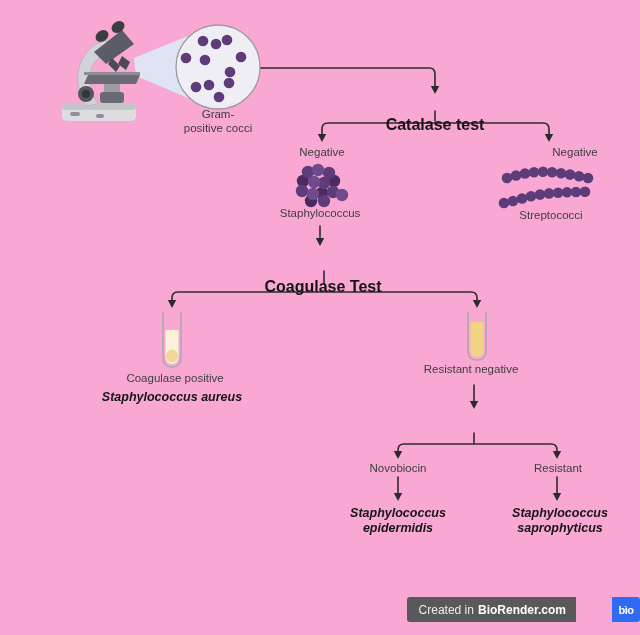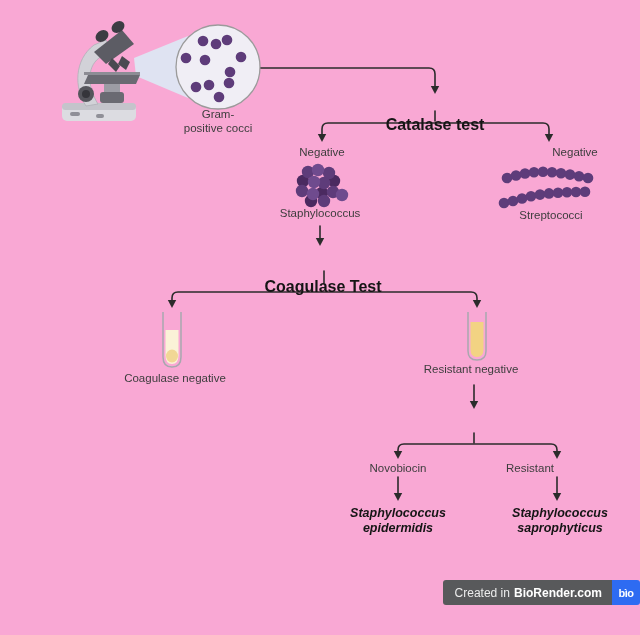--- a/index.html
+++ b/index.html
@@ -9,22 +9,22 @@
   }
   .canvas svg{position:absolute;left:0;top:0;}
   .lbl{
     position:absolute;transform:translateX(-50%);
     text-align:center;font-size:11.5px;color:#3d3d3d;
     line-height:1.18;white-space:nowrap;
   }
   .lbl.bold{font-weight:bold;color:#151515;font-size:16px;margin-top:19px;}
   .lbl.species{font-weight:bold;font-style:italic;color:#151515;font-size:12.5px;}
   .badge{
-    position:absolute;top:580px;right:0;height:25px;display:flex;align-items:stretch;
-    font-size:12px;cursor:pointer;
+    position:absolute;top:597px;right:0;height:25px;display:flex;align-items:stretch;
+    font-size:12px;cursor:pointer;gap:36px;
   }
   .badge-main{
     background:#58595b;color:#ececec;border-radius:3px 0 0 3px;
     display:flex;align-items:center;padding:0 10px 0 12px;gap:4px;white-space:nowrap;
   }
   .badge-main b{color:#ffffff;}
   .badge-logo{
     background:#2e6bf2;color:#ffffff;width:28px;border-radius:0 3px 3px 0;
     display:flex;align-items:center;justify-content:center;
     font-weight:800;font-size:11px;letter-spacing:-0.5px;
@@ -172,29 +172,30 @@
   <div class="lbl" style="left:322px;top:146px">Negative</div>
 
   <div class="lbl" style="left:575px;top:146px">Negative</div>
 
   <div class="lbl" style="left:320px;top:207px">Staphylococcus</div>
 
   <div class="lbl" style="left:551px;top:209px">Streptococci</div>
 
   <div class="lbl bold" style="left:323px;top:259px">Coagulase Test</div>
 
-  <div class="lbl" style="left:175px;top:372px">Coagulase negative</div>
-
+  <div class="lbl" style="left:175px;top:372px">Coagulase positive</div>
+
+  <div class="lbl species" style="left:172px;top:390px">Staphylococcus aureus</div>
 
   <div class="lbl" style="left:471px;top:363px">Resistant negative</div>
 
 
   <div class="lbl" style="left:398px;top:462px">Novobiocin</div>
 
-  <div class="lbl" style="left:530px;top:462px">Resistant</div>
+  <div class="lbl" style="left:558px;top:462px">Resistant</div>
 
   <div class="lbl species" style="left:398px;top:506px">
     <span>Staphylococcus</span><br>
     <span>epidermidis</span>
   </div>
 
   <div class="lbl species" style="left:560px;top:506px">
     <span>Staphylococcus</span><br>
     <span>saprophyticus</span>
   </div>

